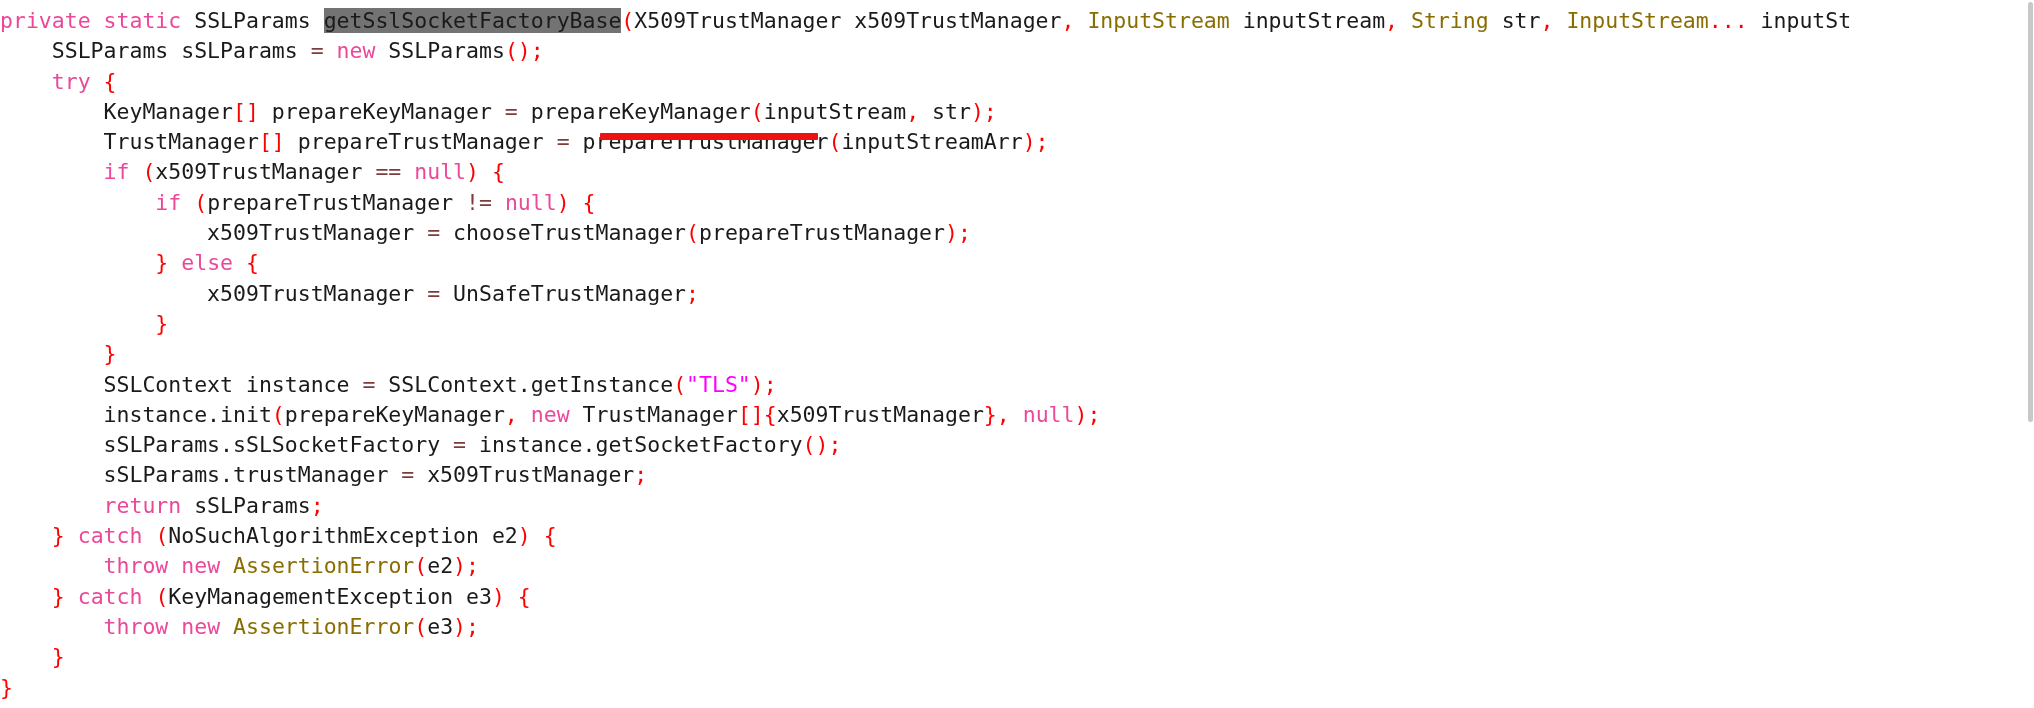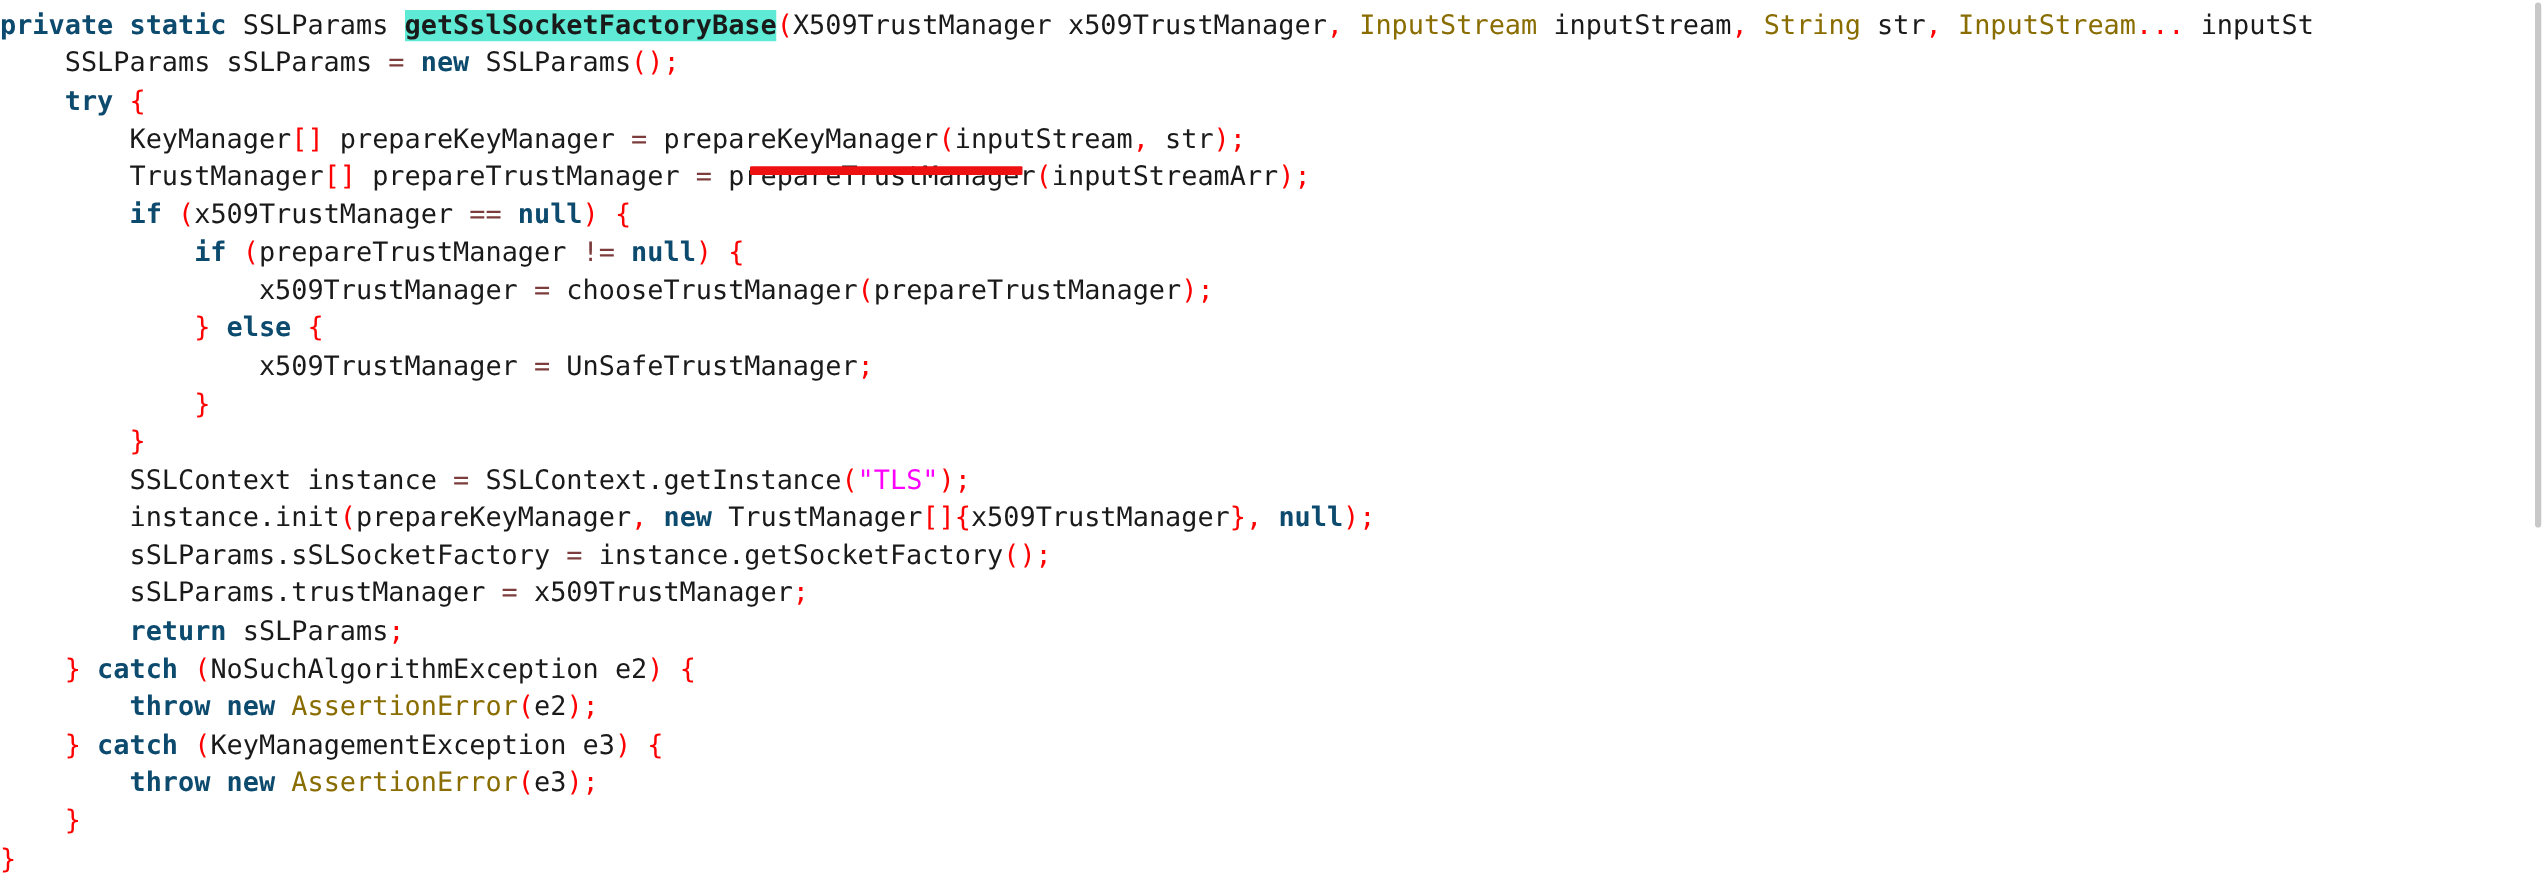--- a/index.html
+++ b/index.html
@@ -28,27 +28,27 @@
     white-space: pre;
     width: 2034px;
   }
   .line {
     white-space: pre;
     height: 30.3px;
     line-height: 30.3px;
     display: block;
   }
   
-  .kw   { color: #0c4a6e; font-weight: bold; }
+  .kw   { color: #ec4899; font-weight: normal; }
   .typ  { color: #8a6d00; }
   .pun  { color: #ff0000; }
   .op   { color: #7d3c3c; }
   .str  { color: #ff00ff; }
   .pln  { color: #1a1a1a; }
-  .hl   { background: #5eead4; color: #1a1a1a; font-weight: bold; }
+  .hl   { background: #737373; color: #1a1a1a; }
   
   #annotation-strike {
     position: absolute;
     background: #ee1111;
     border-radius: 1px;
     pointer-events: none;
   }
   
   #vscroll-track {
     position: absolute;

